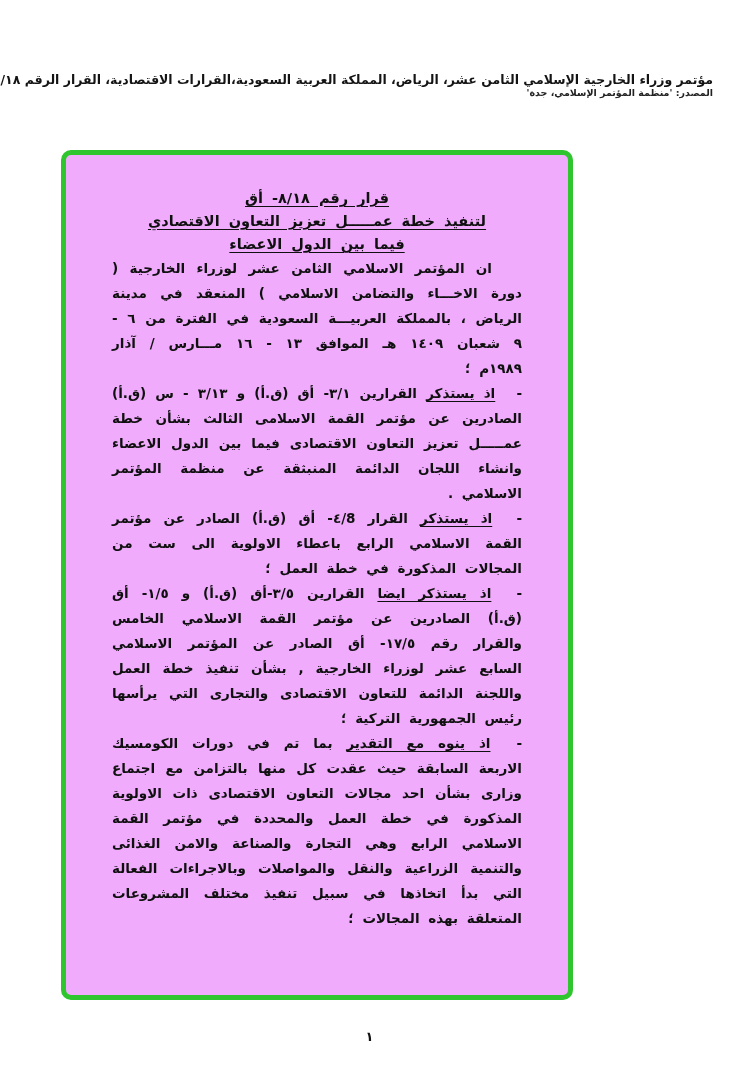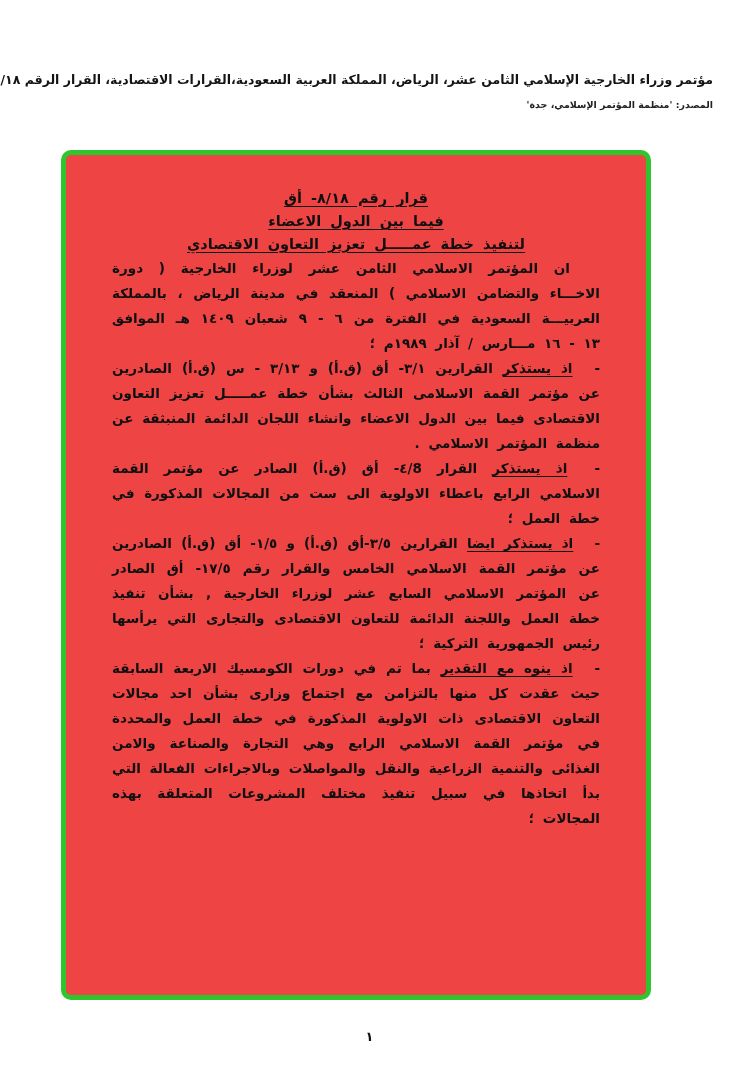--- a/index.html
+++ b/index.html
@@ -18,31 +18,31 @@
     color:#141414;
   }
   .header-line1 {
     font-size:12.5px;
     font-weight:bold;
     white-space:nowrap;
   }
   .header-line2 {
     font-size:9.5px;
     font-weight:bold;
-    margin-top:12px;
+    margin-top:0;
     color:#222;
   }
   .scan-box {
     position:absolute;
     left:61px; top:150px;
-    width:590px; height:850px;
+    width:512px; height:850px;
     box-sizing:border-box;
     border:5px solid #2fc52f;
     border-radius:10px;
-    background:#ef4444;
+    background:#f0abfc;
     padding:32px 46px 20px 46px;
     direction:rtl;
   }
   .title-block {
     text-align:center;
     font-weight:bold;
     font-size:14.5px;
     line-height:23px;
     color:#101010;
     word-spacing:4px;
@@ -75,22 +75,22 @@
 <body>
 
 <div class="header">
   <div class="header-line1">مؤتمر وزراء الخارجية الإسلامي الثامن عشر، الرياض، المملكة العربية السعودية،القرارات الاقتصادية، القرار الرقم ٨/١٨-أق</div>
   <div class="header-line2">المصدر:  'منظمة المؤتمر الإسلامي، جدة'</div>
 </div>
 
 <div class="scan-box">
   <div class="title-block">
     <div class="title-line">قرار رقم ٨/١٨- أق</div>
+    <div class="title-line">لتنفيذ خطة عمـــــل تعزيز التعاون الاقتصادي</div>
     <div class="title-line">فيما بين الدول الاعضاء</div>
-    <div class="title-line">لتنفيذ خطة عمـــــل تعزيز التعاون الاقتصادي</div>
   </div>
 
   <div class="para intro">ان المؤتمر الاسلامي الثامن عشر لوزراء الخارجية ( دورة الاخـــاء والتضامن الاسلامي ) المنعقد في مدينة الرياض ، بالمملكة العربيـــة السعودية في الفترة من ٦ - ٩ شعبان ١٤٠٩ هـ الموافق ١٣ - ١٦ مـــارس / آذار ١٩٨٩م ؛</div>
 
   <div class="para clause">
     <span class="dash">-</span>
     <span class="lead">اذ يستذكر</span>
     <span>القرارين ٣/١- أق (ق.أ) و ٣/١٣ - س (ق.أ) الصادرين عن مؤتمر القمة الاسلامى الثالث بشأن خطة عمـــــل تعزيز التعاون الاقتصادى فيما بين الدول الاعضاء وانشاء اللجان الدائمة المنبثقة عن منظمة المؤتمر الاسلامي .</span>
   </div>
 

